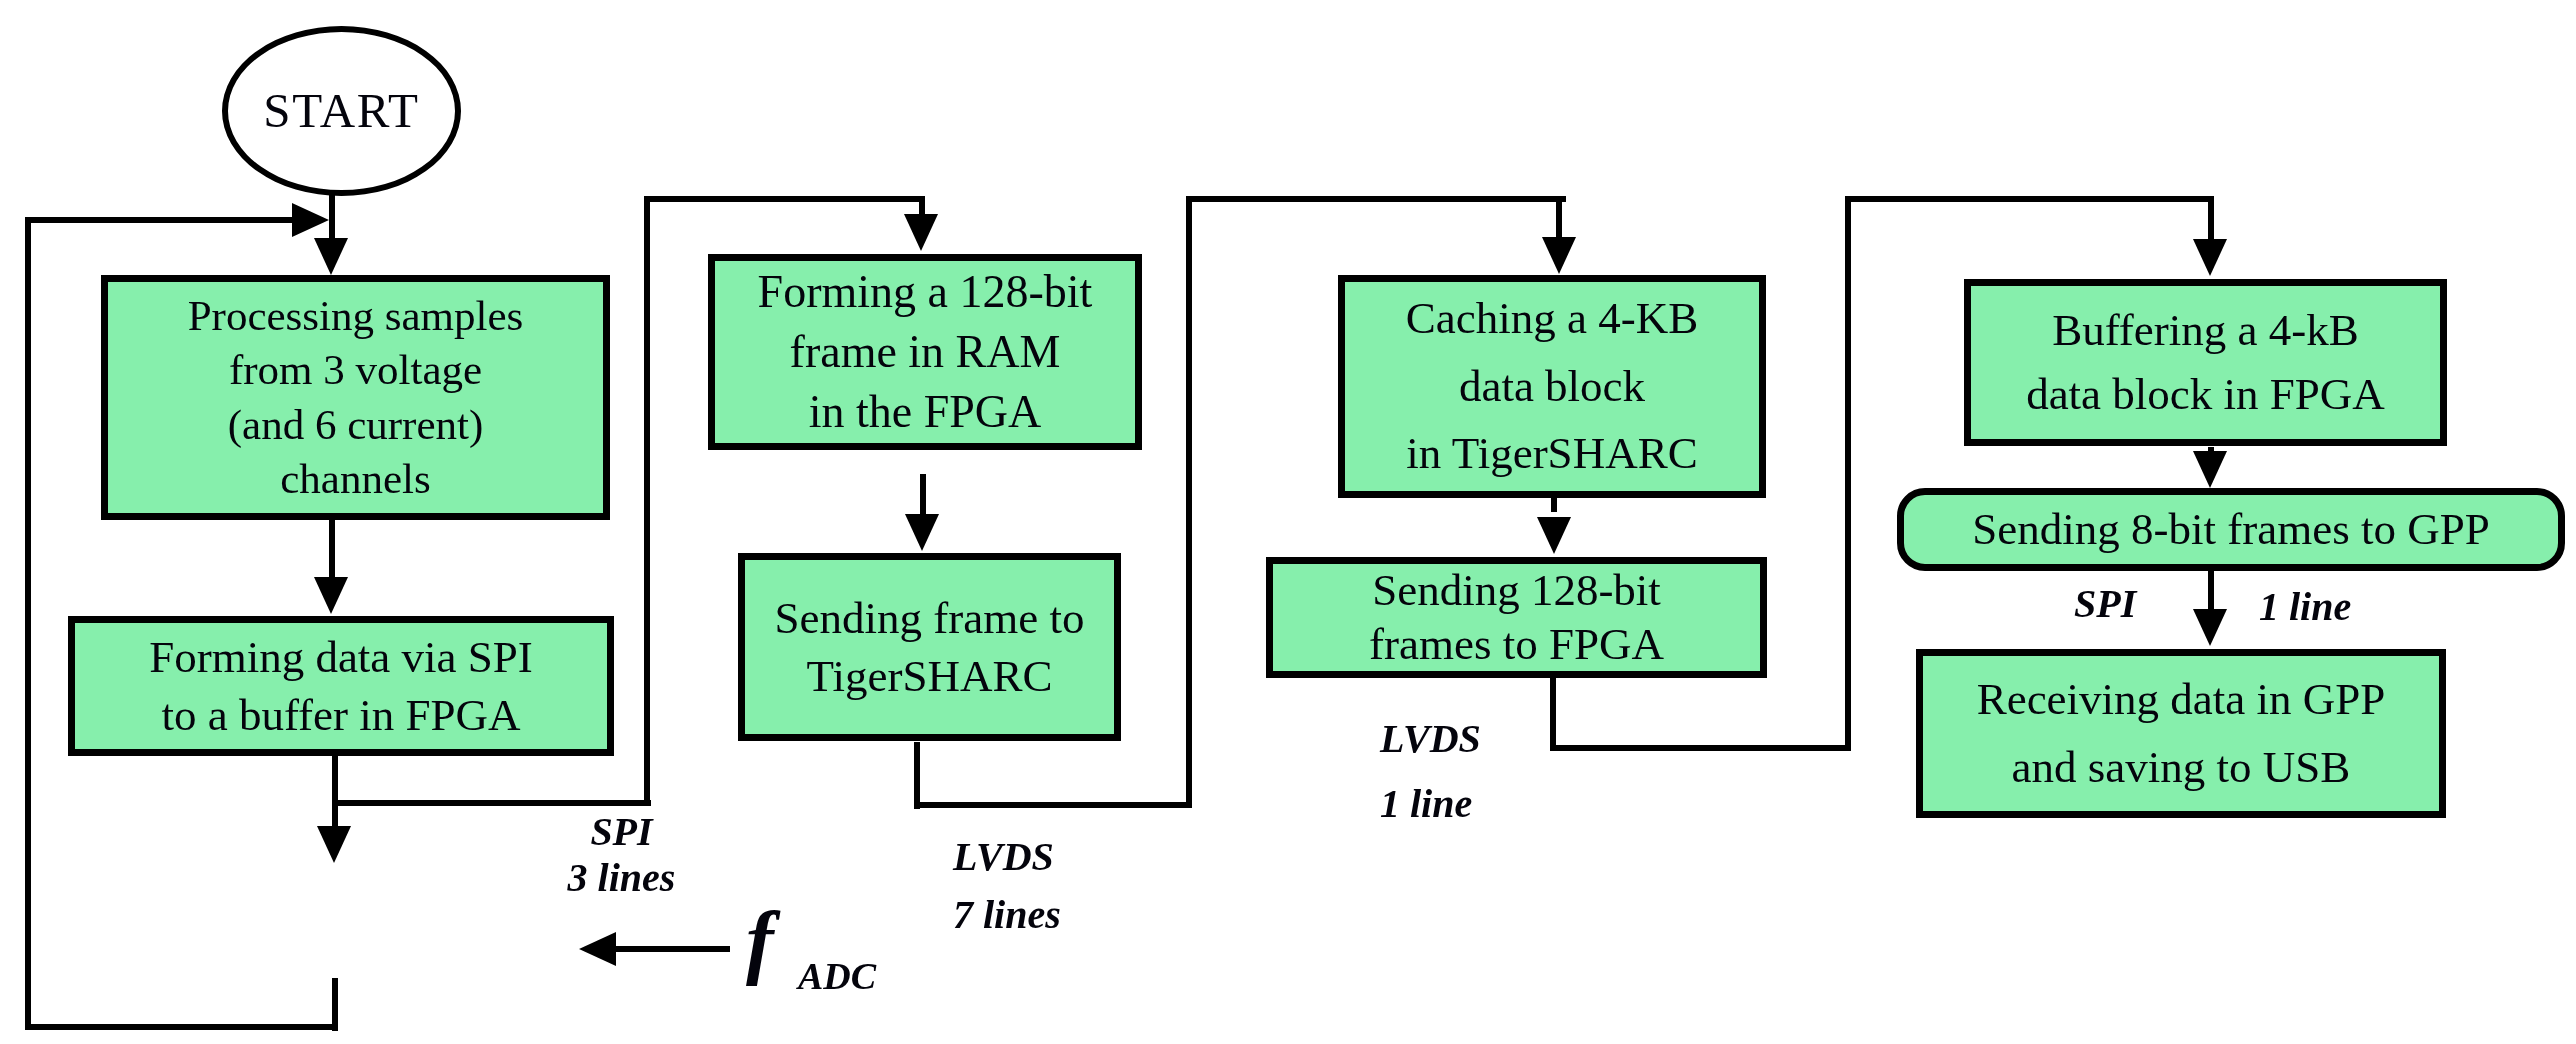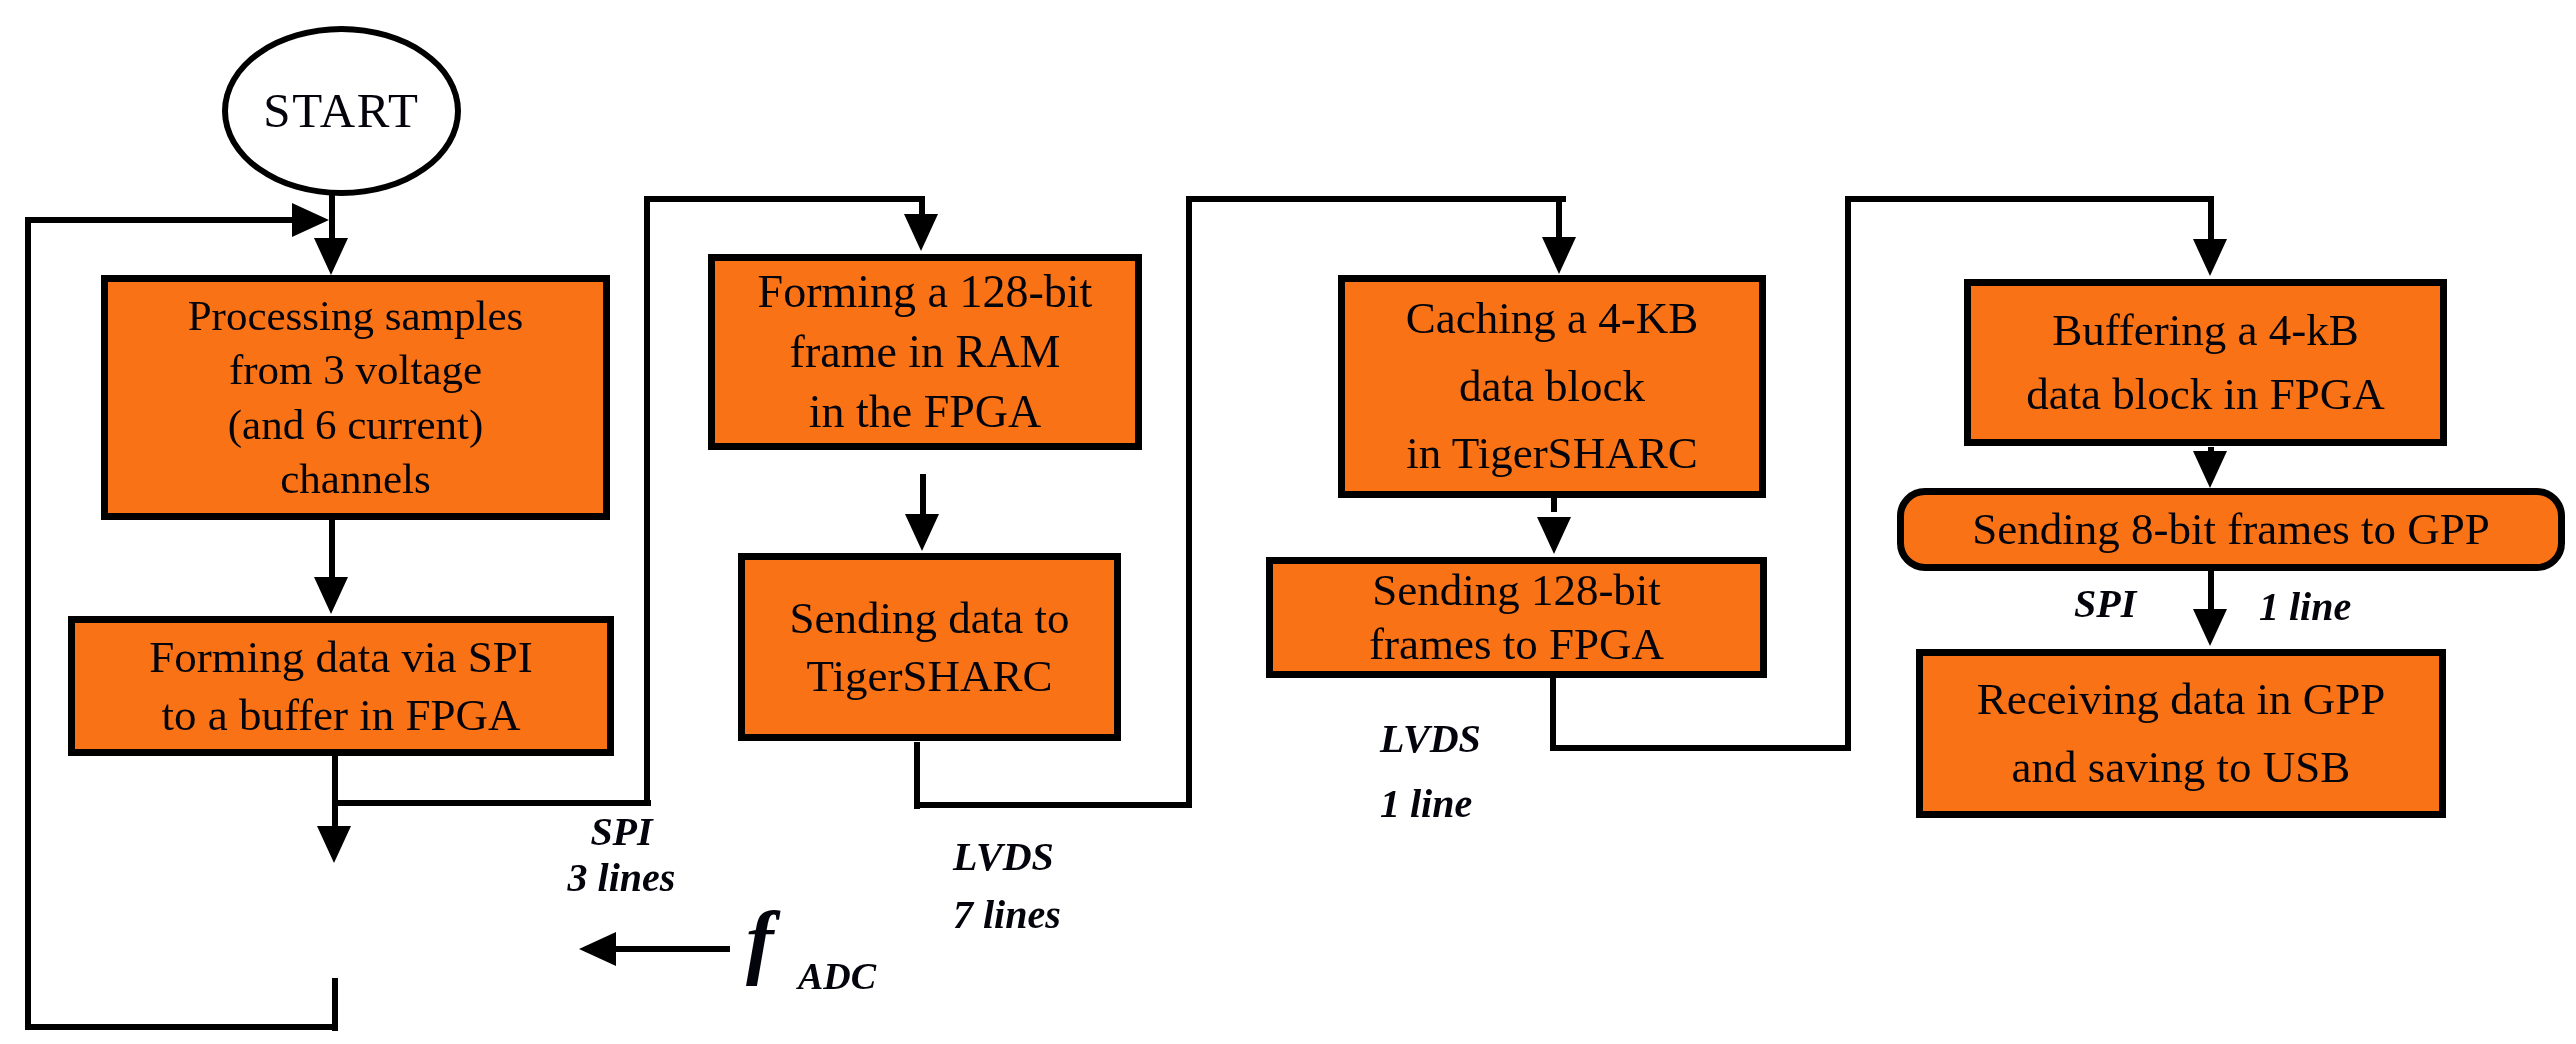--- a/index.html
+++ b/index.html
@@ -1,21 +1,21 @@
 <!DOCTYPE html>
 <html style="font-size:12.8px"><head>
 <meta charset="utf-8">
 <style>
   html,body{margin:0;padding:0;background:#ffffff;}
   .canvas{
     position:relative;width:2576px;height:1045px;background:#ffffff;overflow:hidden;
     font-family:"Liberation Serif","DejaVu Serif",serif;color:#04040c;
   }
   .node{
-    position:absolute;box-sizing:border-box;border:7.2px solid #000;background:#f97316;
+    position:absolute;box-sizing:border-box;border:7.2px solid #000;background:#86efac;
     display:flex;flex-direction:column;align-items:center;justify-content:center;
     text-align:left;font-size:45px;line-height:1.3;
   }
   .node span{display:block;white-space:nowrap;}
   .terminator{
     position:absolute;box-sizing:border-box;border:6.4px solid #000;border-radius:50%;
     background:#fff;display:flex;align-items:center;justify-content:center;
     font-size:49px;letter-spacing:1.6px;
   }
   .hl,.vl{position:absolute;background:#000;}
@@ -99,21 +99,21 @@
   </div>
 
 
   <div class="node" style="left:708px;top:254px;width:434px;height:196px;font-size:46px;line-height:1.3;">
     <span>Forming a 128-bit</span>
     <span>frame in RAM</span>
     <span>in the FPGA</span>
   </div>
 
   <div class="node" style="left:738px;top:553px;width:383px;height:188px;">
-    <span>Sending data to</span>
+    <span>Sending frame to</span>
     <span>TigerSHARC</span>
   </div>
 
   <div class="node" style="left:1338px;top:275px;width:428px;height:223px;line-height:1.5;">
     <span>Caching a 4-KB</span>
     <span>data block</span>
     <span>in TigerSHARC</span>
   </div>
 
   <div class="node" style="left:1266px;top:557px;width:501px;height:121px;line-height:1.18;">

